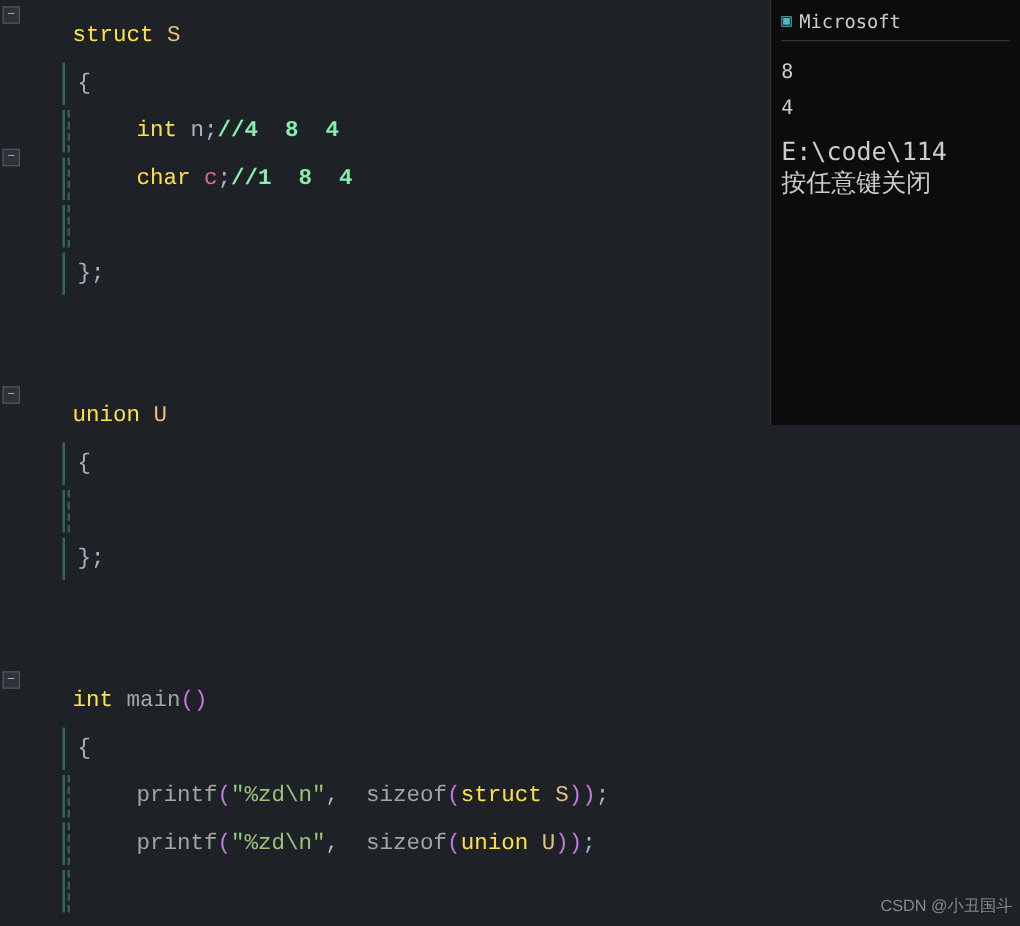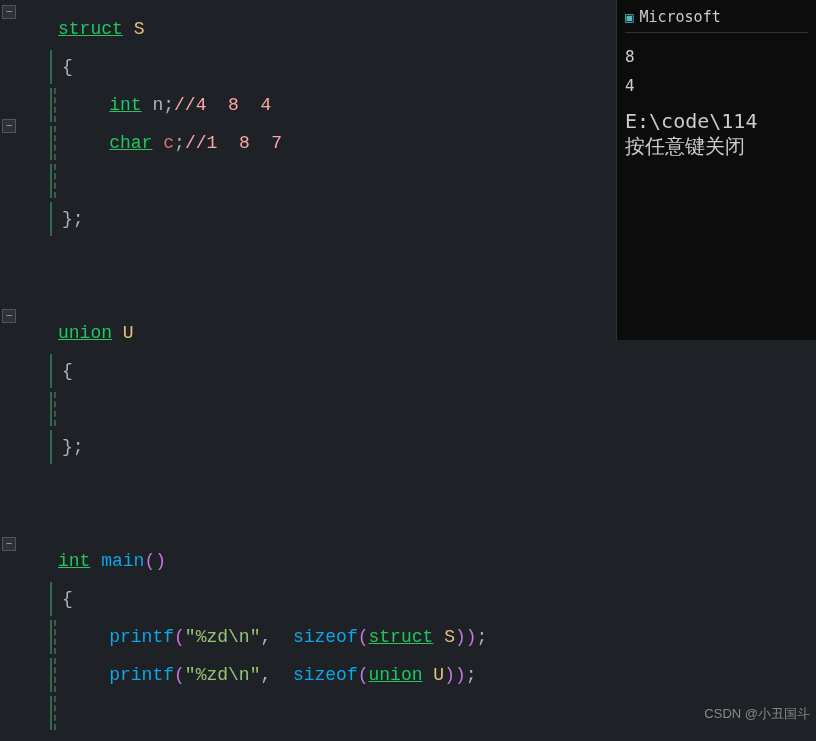--- a/index.html
+++ b/index.html
@@ -75,27 +75,27 @@
     }
 
     .code-content {
       padding-left: 8px;
       color: #abb2bf;
       white-space: pre;
       line-height: 34px;
     }
 
     
-    .kw { color: #22c55e; text-decoration: underline; } 
+    .kw { color: #fde047; } 
     .type-name { color: #e5c07b; } 
     .punct { color: #abb2bf; }
     .var { color: #e06c75; } 
     .var-n { color: #abb2bf; } 
-    .comment { color: #fca5a5; }
-    .fn-name { color: #0ea5e9; }
+    .comment { color: #86efac; font-weight: bold; }
+    .fn-name { color: #a3a3a3; }
     .str { color: #98c379; }
     .paren { color: #c678dd; }
 
     
     .terminal-panel {
       position: absolute;
       top: 0;
       right: 0;
       width: 200px;
       height: 340px;
@@ -131,21 +131,21 @@
     .terminal-path {
       color: #cccccc;
       font-size: 20px;
       margin-top: 8px;
       word-break: break-all;
     }
 
     
     .watermark {
       position: absolute;
-      bottom: 18px;
+      bottom: 7px;
       right: 6px;
       color: #888;
       font-size: 13px;
       font-family: sans-serif;
     }
 
     
     .left-sidebar {
       position: absolute;
       left: 0;
@@ -181,21 +181,21 @@
     <div class="indent-line-dashed"></div>
     <div class="code-content">    <span class="kw">int</span> <span class="var-n">n</span><span class="punct">;</span><span class="comment">//4  8  4</span></div>
   </div>
 
   <div class="line">
     <div class="gutter">
       <div class="fold-btn">−</div>
     </div>
     <div class="indent-line"></div>
     <div class="indent-line-dashed"></div>
-    <div class="code-content">    <span class="kw">char</span> <span class="var">c</span><span class="punct">;</span><span class="comment">//1  8  7</span></div>
+    <div class="code-content">    <span class="kw">char</span> <span class="var">c</span><span class="punct">;</span><span class="comment">//1  8  4</span></div>
   </div>
 
   <div class="line">
     <div class="gutter"></div>
     <div class="indent-line"></div>
     <div class="indent-line-dashed"></div>
   </div>
 
   <div class="line">
     <div class="gutter"></div>

